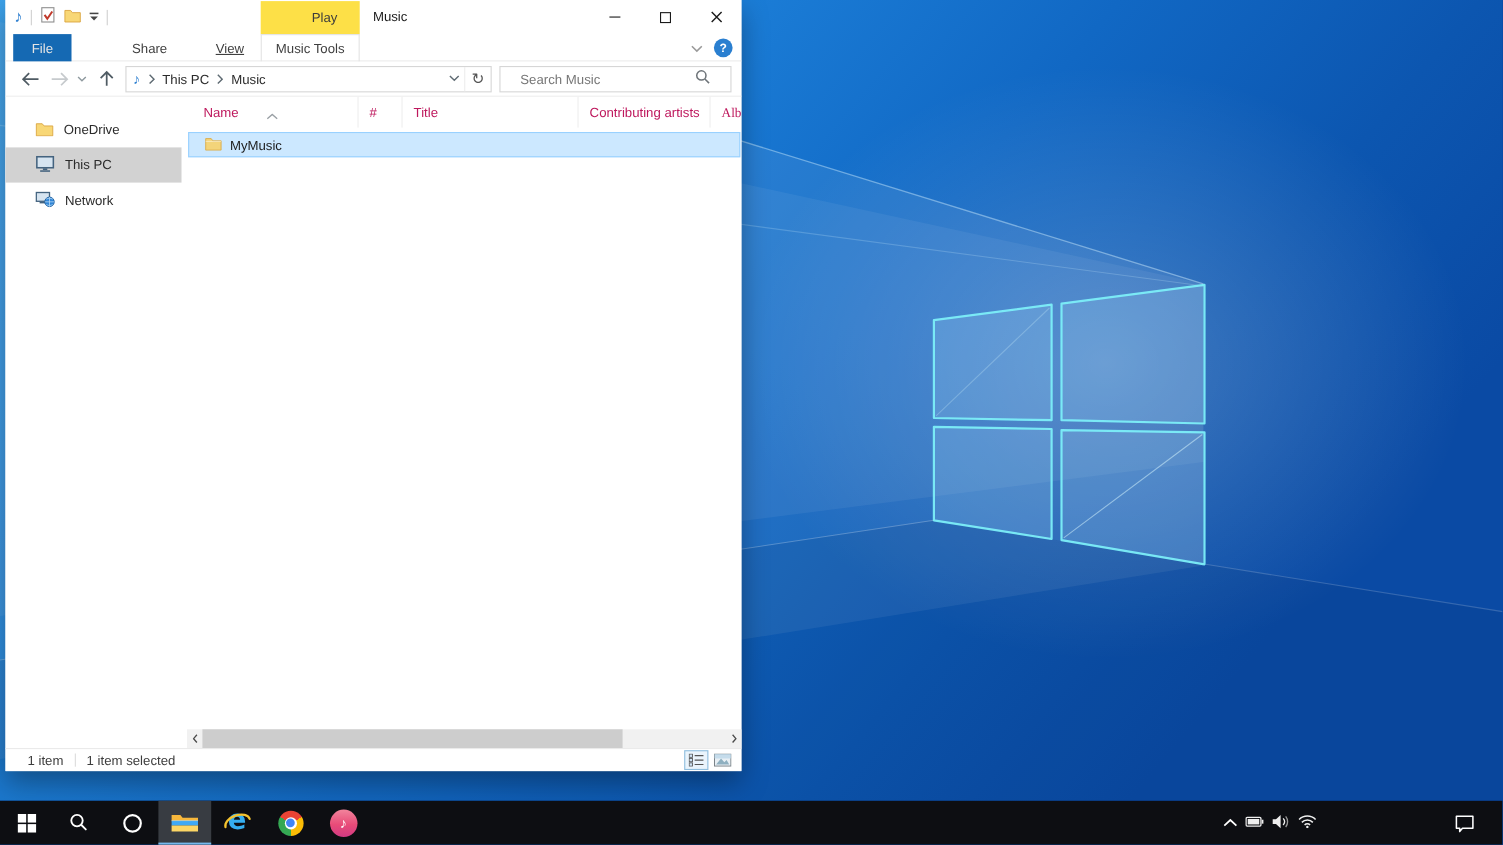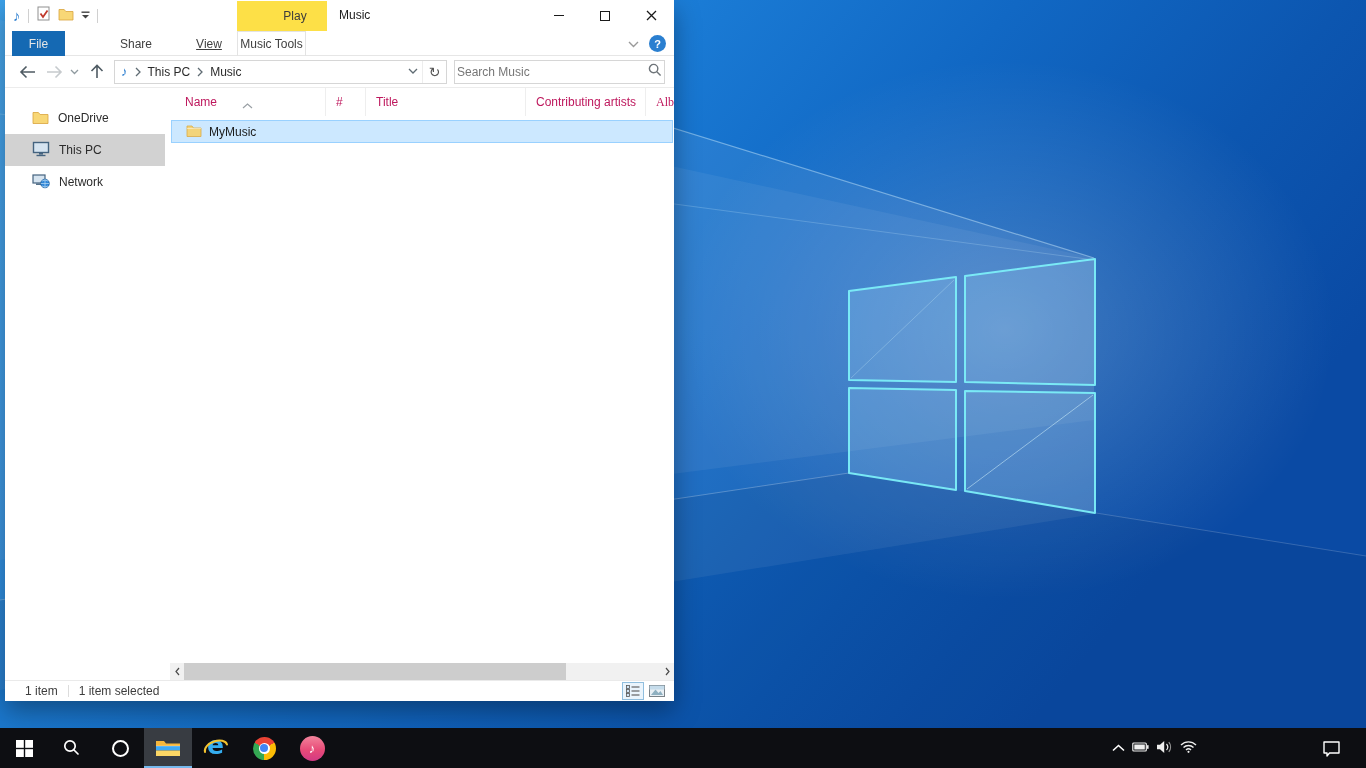--- a/index.html
+++ b/index.html
@@ -27,35 +27,35 @@
   .min-glyph { width:10px; height:1px; background:#1a1a1a; }
   .max-glyph { width:10px; height:10px; border:1px solid #1a1a1a; }
 
   
   .tabrow { position:absolute; top:31px; left:0; right:0; height:25px; background:#fff; border-bottom:1px solid #e6e6e6; }
   .tab { position:absolute; top:0; height:25px; display:flex; align-items:center; justify-content:center; color:#3f3f3f; }
   .tab-file { left:7px; width:53px; background:#1569b3; color:#e5e5e5; }
   .tab-home { left:60px; width:58px;margin-top:32px; }
   .tab-share { left:102px; width:58px; }
   .tab-view { left:176px; width:56px;text-decoration:underline; }
-  .tab-mtools { left:232px; width:69px; border:1px solid #e3e3e3; border-bottom:none; }
+  .tab-mtools { left:232px; width:90px; border:1px solid #e3e3e3; border-bottom:none; }
   .ribbon-right { position:absolute; right:8px; top:0; height:25px; display:flex; align-items:center; gap:10px; }
   .help-btn { width:17px; height:17px; border-radius:50%; background:#2a7fd0; color:#fff; font-size:11px; font-weight:bold;
               display:flex; align-items:center; justify-content:center; }
 
   
   .toolbar { position:absolute; top:56px; left:0; right:0; height:32px; display:flex; align-items:center; border-bottom:1px solid #ececec; background:#fff; }
   .nav-ico { display:flex; align-items:center; justify-content:center; }
   .addressbox { margin-left:10px; width:333px; height:24px; border:1px solid #d6d6d6; display:flex; align-items:center; padding-left:6px; background:#fff; }
   .crumb { color:#2b2b2b; white-space:nowrap; }
   .crumb-sep { margin:0 7px; display:flex; align-items:center; }
   .addr-caret { margin-left:auto; margin-right:4px; display:flex; align-items:center; }
   .refresh-cell { width:24px; height:22px; border-left:1px solid #ededed; display:flex; align-items:center; justify-content:center;
                   color:#555; font-size:14px; font-family:"DejaVu Sans",sans-serif; }
-  .searchbox { margin-left:7px; width:211px; height:24px; border:1px solid #d6d6d6; display:flex; align-items:center; padding:0 2px; background:#fff; }
+  .searchbox { margin-left:7px; width:211px; height:24px; border:1px solid #d6d6d6; display:flex; align-items:center; padding:0 18px; background:#fff; }
   .searchbox input { border:none; outline:none; flex:1; font:12px "Liberation Sans","DejaVu Sans",sans-serif; color:#333; background:transparent; }
   .searchbox input::placeholder { color:#767676; opacity:1; }
 
   
   .main { position:absolute; top:88px; left:0; right:0; bottom:21px; display:flex; background:#fff; }
   .sidebar { width:160px; padding-top:14px; }
   .nav-item { height:32px; display:flex; align-items:center; padding-left:27px; gap:9px; }
   .nav-item.selected { background:#d2d2d2; }
   .content { flex:1; position:relative; padding-left:5px; }
   .colheaders { height:28px; display:flex; align-items:center; color:#be185d; }

